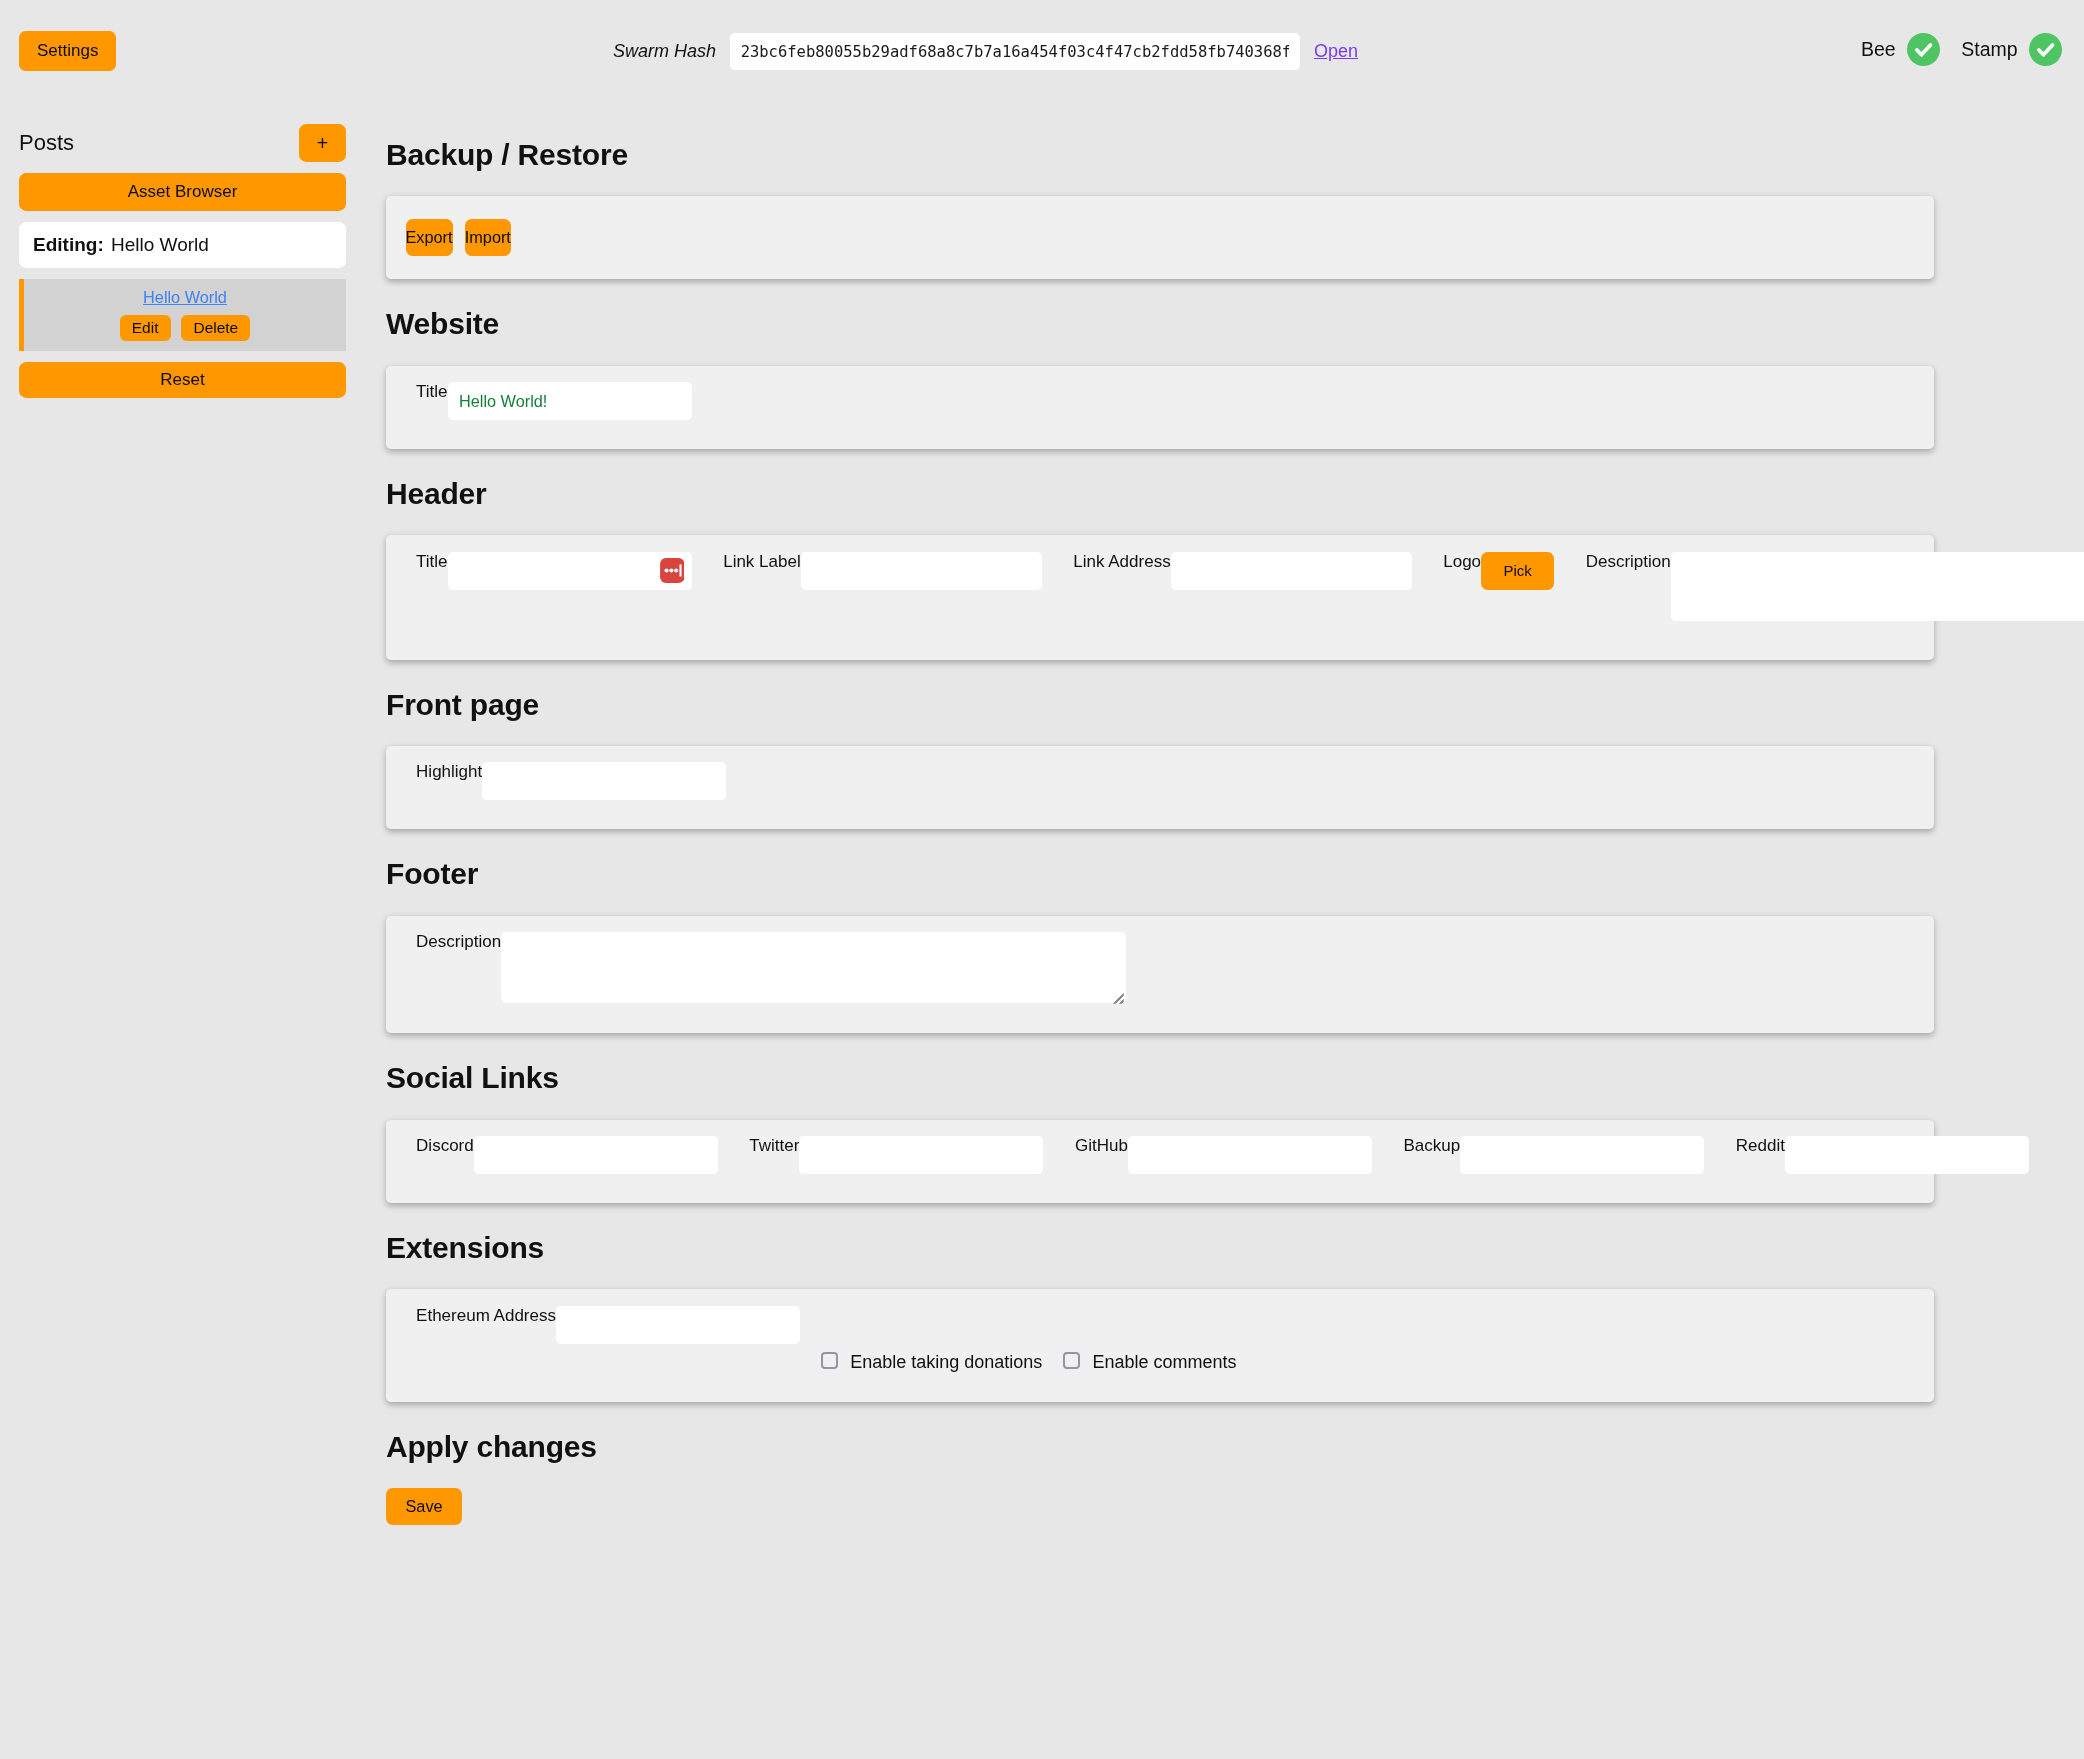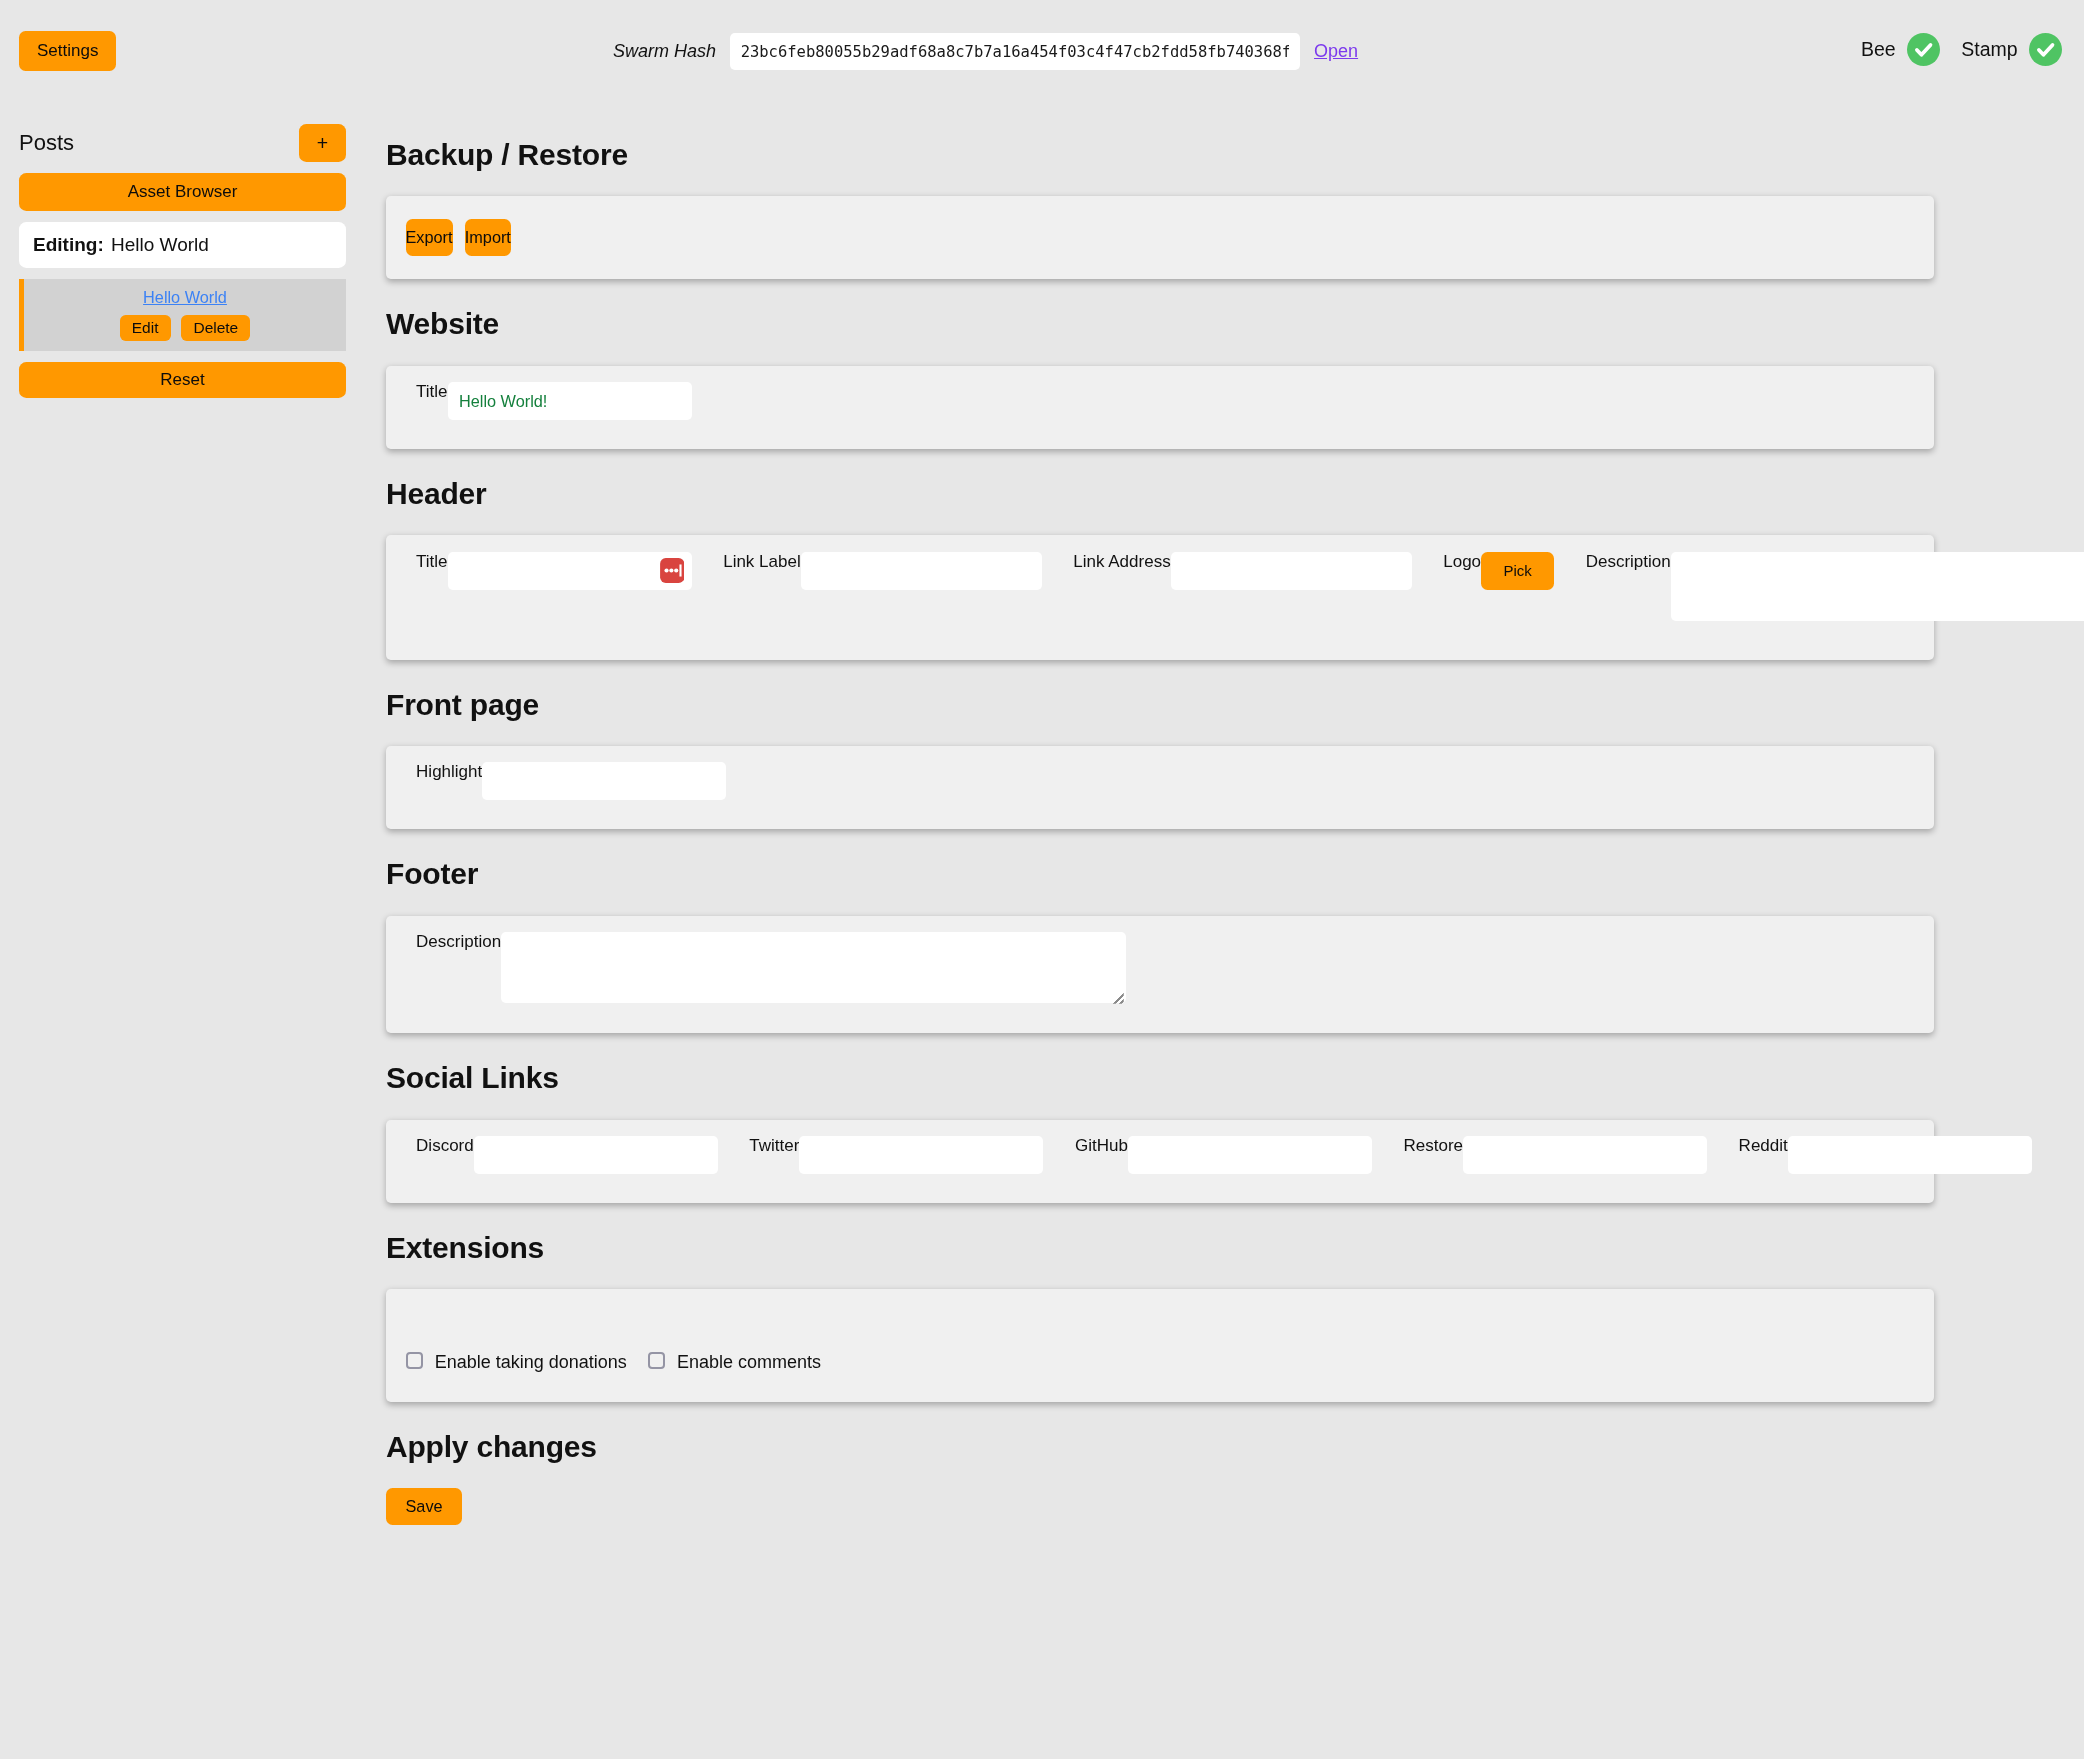--- a/index.html
+++ b/index.html
@@ -225,33 +225,37 @@
       </div>
       <div class="field-col">
         <span class="field-label">Twitter</span>
         <input class="input w300" type="text" value="" style="">
       </div>
       <div class="field-col">
         <span class="field-label">GitHub</span>
         <input class="input w300" type="text" value="" style="">
       </div>
       <div class="field-col">
-        <span class="field-label">Restore</span>
+        <span class="field-label">Backup</span>
         <input class="input w300" type="text" value="" style="">
       </div>
       <div class="field-col">
         <span class="field-label">Reddit</span>
         <input class="input w300" type="text" value="" style="">
       </div>
     </div>
   </div>
 
   <h2 class="section-heading">Extensions</h2>
   <div class="card">
     <div class="checks-row">
+      <div class="field-col">
+        <span class="field-label">Ethereum Address</span>
+        <input class="input w300" type="text" value="" style="">
+      </div>
       <label class="check-group">
         <input type="checkbox" class="checkbox" style="">
         <span>Enable taking donations</span>
       </label>
       <label class="check-group">
         <input type="checkbox" class="checkbox" style="">
         <span>Enable comments</span>
       </label>
     </div>
   </div>

